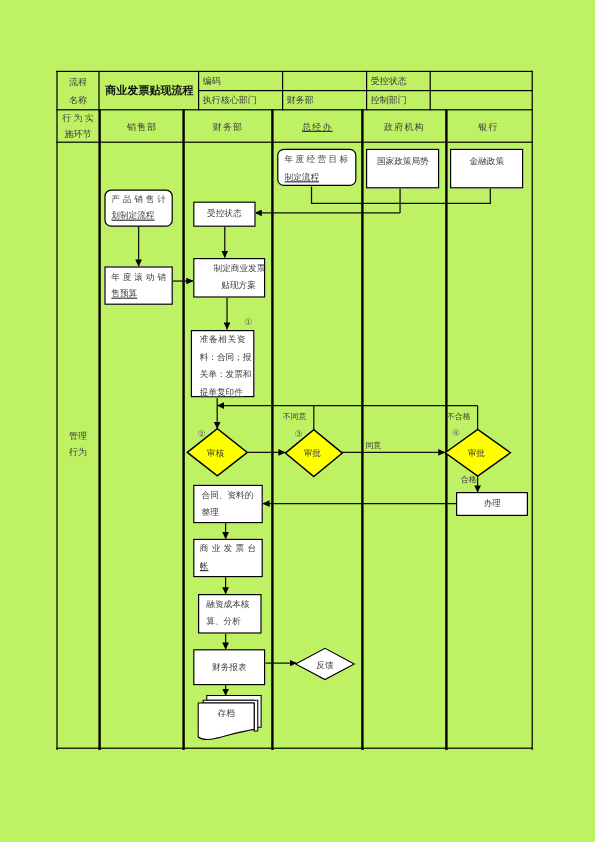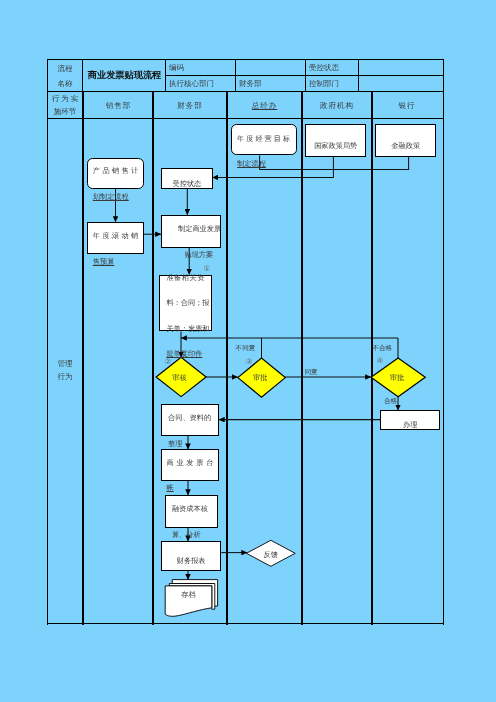--- a/index.html
+++ b/index.html
@@ -1,38 +1,38 @@
 <!DOCTYPE html>
 <html><head>
 <meta charset="utf-8">
 <title>商业发票贴现流程</title>
 <style>
   html,body{margin:0;padding:0;background:#ffffff;}
   body{width:496px;height:702px;overflow:hidden;
        font-family:"Liberation Serif",serif;color:#3a3a3a;
        -webkit-font-smoothing:antialiased;}
-  #page{position:relative;width:496px;height:702px;background:#7dd3fc;}
+  #page{position:relative;width:496px;height:702px;background:#bef264;}
 
   
   .tline{position:absolute;background:#000;}
   .vline{width:1px;}
   .hline{height:1px;}
 
   .cell{position:absolute;display:flex;align-items:center;justify-content:center;
         text-align:center;font-size:7.5px;line-height:11px;color:#3a3a3a;}
   .cell.lead{justify-content:flex-start;padding-left:3px;}
   .cell.ls1{letter-spacing:1px;text-indent:1px;}
   .title-cell{font-size:9.2px;font-weight:bold;color:#111;letter-spacing:0px;}
 
   
   .node{position:absolute;box-sizing:border-box;border:1px solid #000;
         background:#fff;display:flex;align-items:center;justify-content:center;
         text-align:center;font-size:7.2px;line-height:14.5px;color:#3a3a3a;}
   .node.round{border-radius:5.5px;}
-  .node span{display:block;width:100%;white-space:pre-line;margin-top:11px;}
+  .node span{display:block;width:100%;white-space:pre-line;}
   .node .ln{display:block;width:100%;box-sizing:border-box;white-space:nowrap;}
   .node.just .ln{padding:0 4.5px;text-align:justify;text-align-last:justify;}
   .node.just .ln:last-child{text-align:left;text-align-last:left;text-decoration:underline;}
   .node.lft{text-align:left;}
   .node.lft .ln{padding-left:6px;}
   .node.just .ln{text-align:justify;text-align-last:justify;}
   .node.just .ln:last-child{text-align-last:left;text-align:left;}
 
   .marker{position:absolute;font-size:7.6px;color:#666;line-height:1;}
   .elabel{position:absolute;font-size:6.6px;color:#3a3a3a;line-height:1;white-space:nowrap;}

